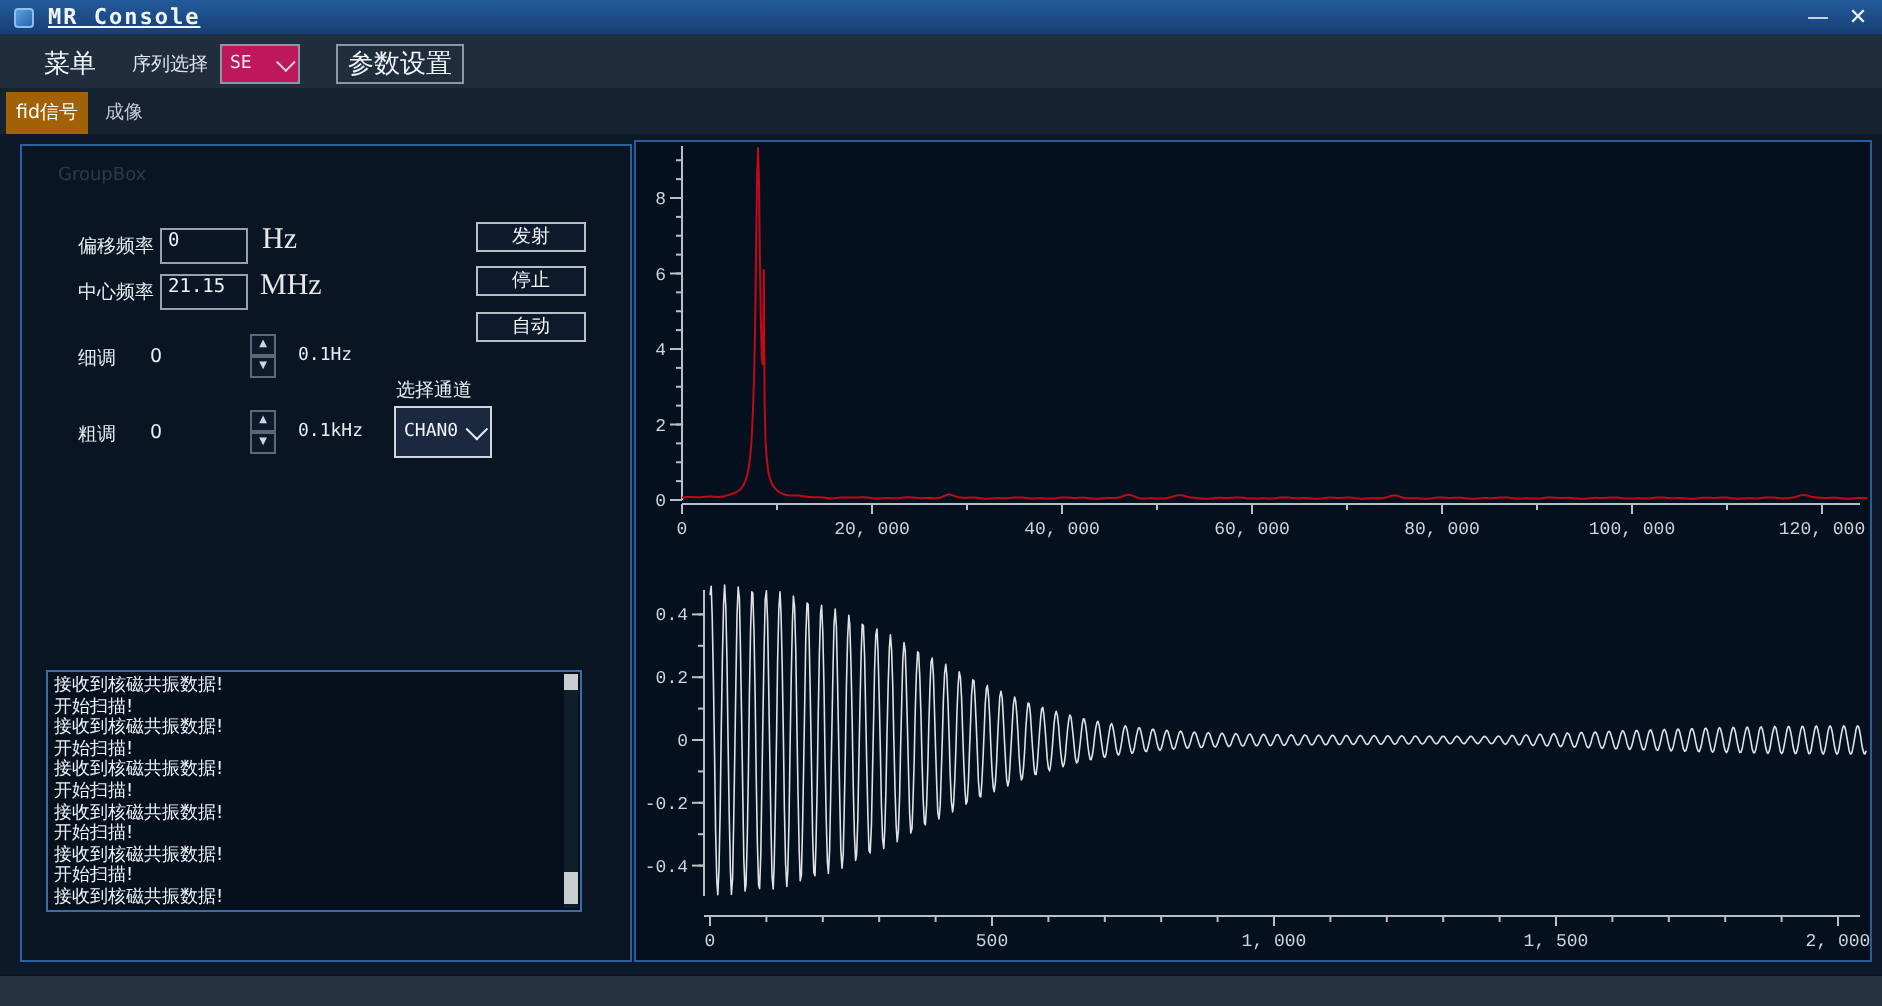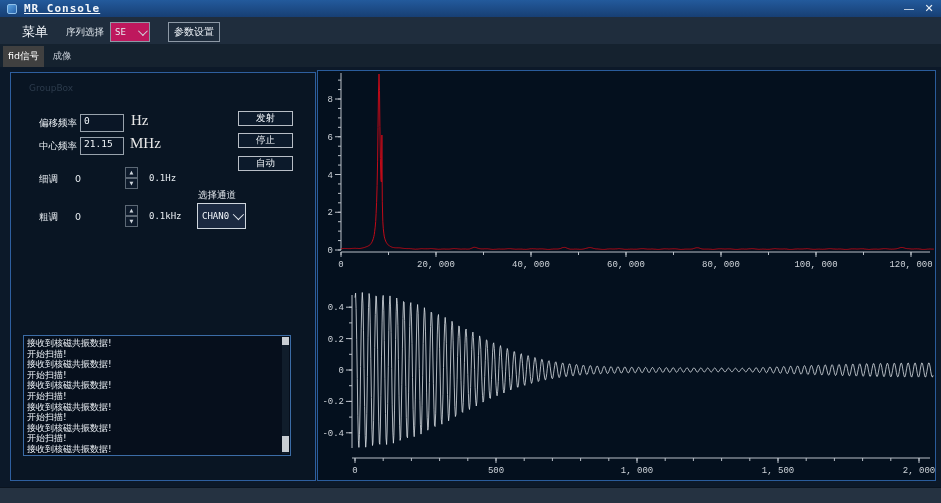--- a/index.html
+++ b/index.html
@@ -17,26 +17,26 @@
   
   #menubar { position:absolute; left:0; top:17px; width:941px; height:30px;
     background:#1f2d3d; display:flex; align-items:center; }
   #menu-btn { margin-left:22px; font-size:13px; color:#f0f4f8; }
   #seq-label { margin-left:18px; font-size:9.5px; color:#dfe6ec; }
   .mini-combo { margin-left:6px; width:40px; height:20px; border:1px solid #8d99a6;
     background:#be185d; display:flex; align-items:center; font:9px "DejaVu Sans Mono",monospace; padding-left:4px; }
   .mini-combo .chev { margin-left:auto; margin-right:4px; width:7px; height:7px;
     border-right:1.5px solid #cfd6dd; border-bottom:1.5px solid #cfd6dd; transform:rotate(45deg) translateY(-2px); }
   #params-btn { margin-left:18px; height:20px; padding:0 5px; border:1px solid #8d99a6;
-    background:#16243400; color:#eef3f8; font-size:10px; display:flex; align-items:center; }
+    background:#16243400; color:#eef3f8; font-size:13px; display:flex; align-items:center; }
   
   #tabstrip { position:absolute; left:0; top:44px; width:941px; height:23px; background:#15222f; }
   .tab { position:absolute; top:2px; height:21px; display:flex; align-items:center; justify-content:center;
     font-size:9.5px; }
-  #tab-fid { left:3px; width:41px; background:#404040; color:#ffffff; }
+  #tab-fid { left:3px; width:41px; background:#a16207; color:#ffffff; }
   #tab-imaging { left:44px; width:36px; color:#c2c9d2; }
   
   #groupbox { position:absolute; left:10px; top:72px; width:306px; height:409px;
     border:1px solid #2e5f9f; background:#091523; }
   #groupbox-label { position:absolute; left:18px; top:10px; font-size:9px; color:#2c3b4c; }
   .fld-label { position:absolute; font-size:9.5px; color:#e8edf2; }
   .fld-input { position:absolute; width:44px; height:18px; border:1px solid #98a2ac; background:#0a1626;
     color:#f2f6fa; font:9.5px "DejaVu Sans Mono",monospace; padding-left:3px; }
   .unit { position:absolute; font:15px "Liberation Serif", serif; color:#e8e8e8; }
   .spin { position:absolute; width:13px; height:21px; display:flex; flex-direction:column; }

